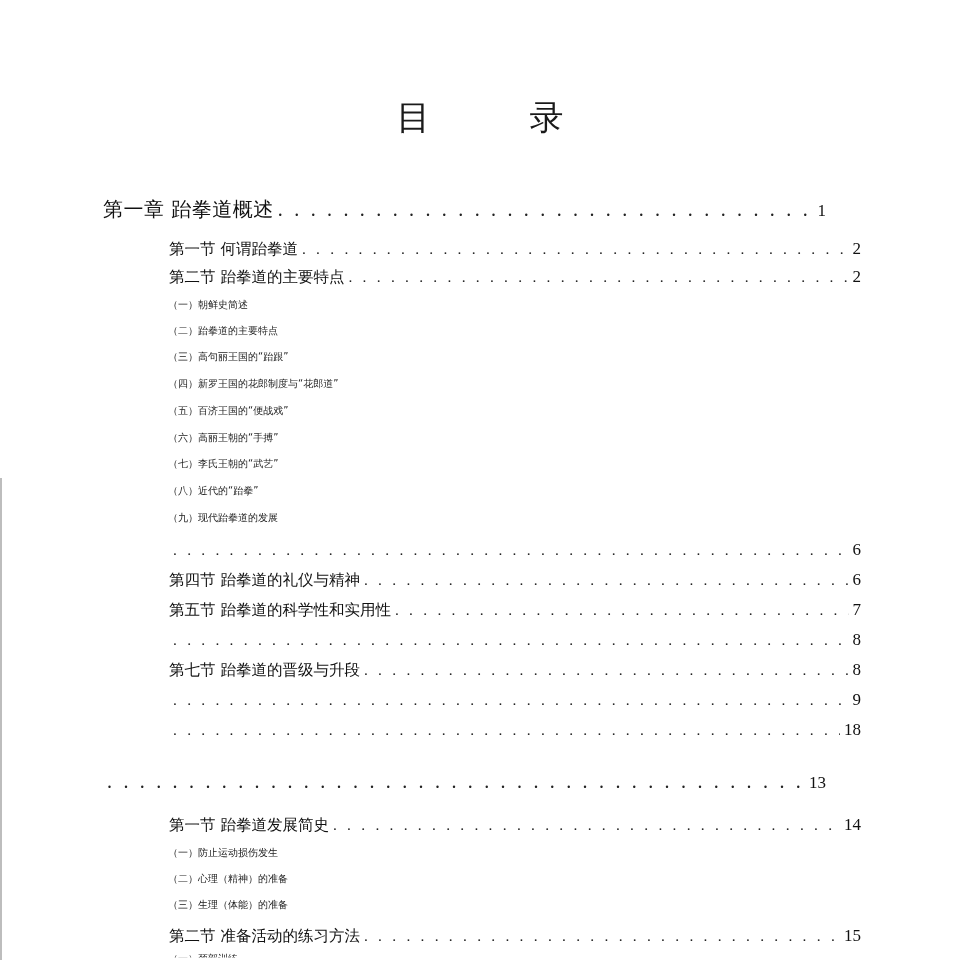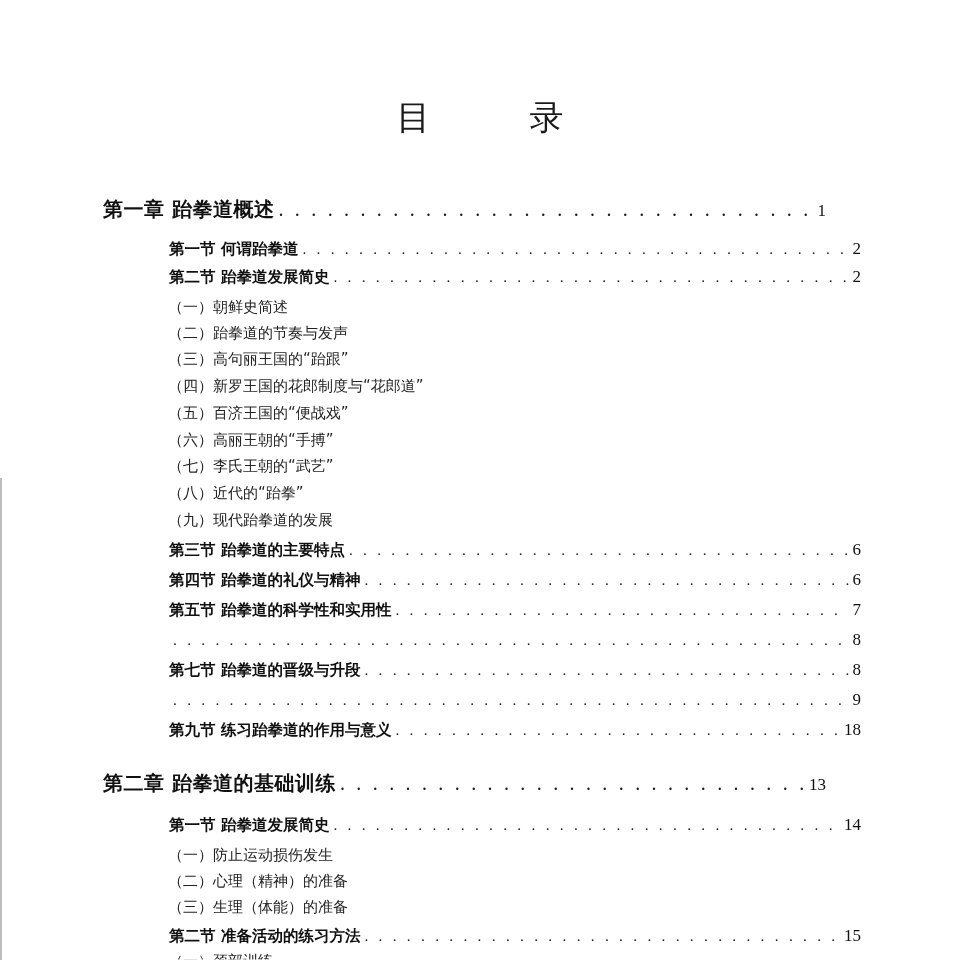--- a/index.html
+++ b/index.html
@@ -18,39 +18,39 @@
     text-align: center;
     font-family: "DejaVu Serif", serif;
     font-size: 34px; letter-spacing: 44px; text-indent: 44px;
     font-weight: normal; color: #1a1a1a;
   }
   .toc { position: absolute; left: 0; top: 0; width: 960px; }
   .row {
     position: absolute; display: flex; align-items: baseline;
     white-space: nowrap;
   }
-  .row .label { flex: 0 0 auto; font-weight: bold; }
+  .row .label { flex: 0 0 auto; font-weight: normal; }
   .row .dots {
     flex: 1 1 auto; overflow: hidden; margin: 0 4px;
     font-family: "Liberation Serif", serif; letter-spacing: 3.2px;
     color: #222;
   }
   .row .dots::before {
     content: ". . . . . . . . . . . . . . . . . . . . . . . . . . . . . . . . . . . . . . . . . . . . . . . . . . . . . . . . . . . . . . . . . . . . . . . . . . . . . . . . . . . . . . . . . . . . . . . . . . . . . . . . . . . .";
   }
   .row .page {
     flex: 0 0 auto; font-family: "Liberation Serif", serif;
   }
   .chapter { left: 103px; width: 723px; font-size: 20px; }
   .chapter .label { font-family: "DejaVu Serif", serif; letter-spacing: 0.5px; }
   .chapter .page { font-size: 17px; }
   .section { left: 136px; width: 692px; font-size: 15.5px; margin-left: 33px; }
   .section .page { font-size: 17px; }
   .item {
-    position: absolute; left: 168px; font-size: 15px; color: #222;
+    position: absolute; left: 168px; font-size: 10px; color: #222;
     white-space: nowrap;
   }
   .item.cut { clip-path: inset(0 0 60% 0); }
 </style>
 </head>
 <body>
 
 <div class="page-edge"></div>
 
 <h1 class="title">目 录</h1>
@@ -62,37 +62,36 @@
     <span class="dots"></span>
     <span class="page">1</span>
   </div>
 
   <div class="row section" style="top:239px">
     <span class="label">第一节  何谓跆拳道</span>
     <span class="dots"></span>
     <span class="page">2</span>
   </div>
   <div class="row section" style="top:267px">
-    <span class="label">第二节  跆拳道发展简史</span>
+    <span class="label">第二节  跆拳道的主要特点</span>
     <span class="dots"></span>
     <span class="page">2</span>
   </div>
 
   <div class="item" style="top:298px">（一）朝鲜史简述</div>
-  <div class="item" style="top:324px">（二）跆拳道的节奏与发声</div>
+  <div class="item" style="top:324px">（二）跆拳道的主要特点</div>
   <div class="item" style="top:350px">（三）高句丽王国的“跆跟”</div>
   <div class="item" style="top:377px">（四）新罗王国的花郎制度与“花郎道”</div>
   <div class="item" style="top:404px">（五）百济王国的“便战戏”</div>
   <div class="item" style="top:431px">（六）高丽王朝的“手搏”</div>
   <div class="item" style="top:457px">（七）李氏王朝的“武艺”</div>
   <div class="item" style="top:484px">（八）近代的“跆拳”</div>
   <div class="item" style="top:511px">（九）现代跆拳道的发展</div>
 
   <div class="row section" style="top:540px">
-    <span class="label">第三节  跆拳道的主要特点</span>
     <span class="dots"></span>
     <span class="page">6</span>
   </div>
   <div class="row section" style="top:570px">
     <span class="label">第四节  跆拳道的礼仪与精神</span>
     <span class="dots"></span>
     <span class="page">6</span>
   </div>
   <div class="row section" style="top:600px">
     <span class="label">第五节  跆拳道的科学性和实用性</span>
@@ -106,27 +105,25 @@
   <div class="row section" style="top:660px">
     <span class="label">第七节  跆拳道的晋级与升段</span>
     <span class="dots"></span>
     <span class="page">8</span>
   </div>
   <div class="row section" style="top:690px">
     <span class="dots"></span>
     <span class="page">9</span>
   </div>
   <div class="row section" style="top:720px">
-    <span class="label">第九节  练习跆拳道的作用与意义</span>
     <span class="dots"></span>
     <span class="page">18</span>
   </div>
 
   <div class="row chapter" style="top:770px">
-    <span class="label">第二章  跆拳道的基础训练</span>
     <span class="dots"></span>
     <span class="page">13</span>
   </div>
 
   <div class="row section" style="top:815px">
     <span class="label">第一节  跆拳道发展简史</span>
     <span class="dots"></span>
     <span class="page">14</span>
   </div>
 

